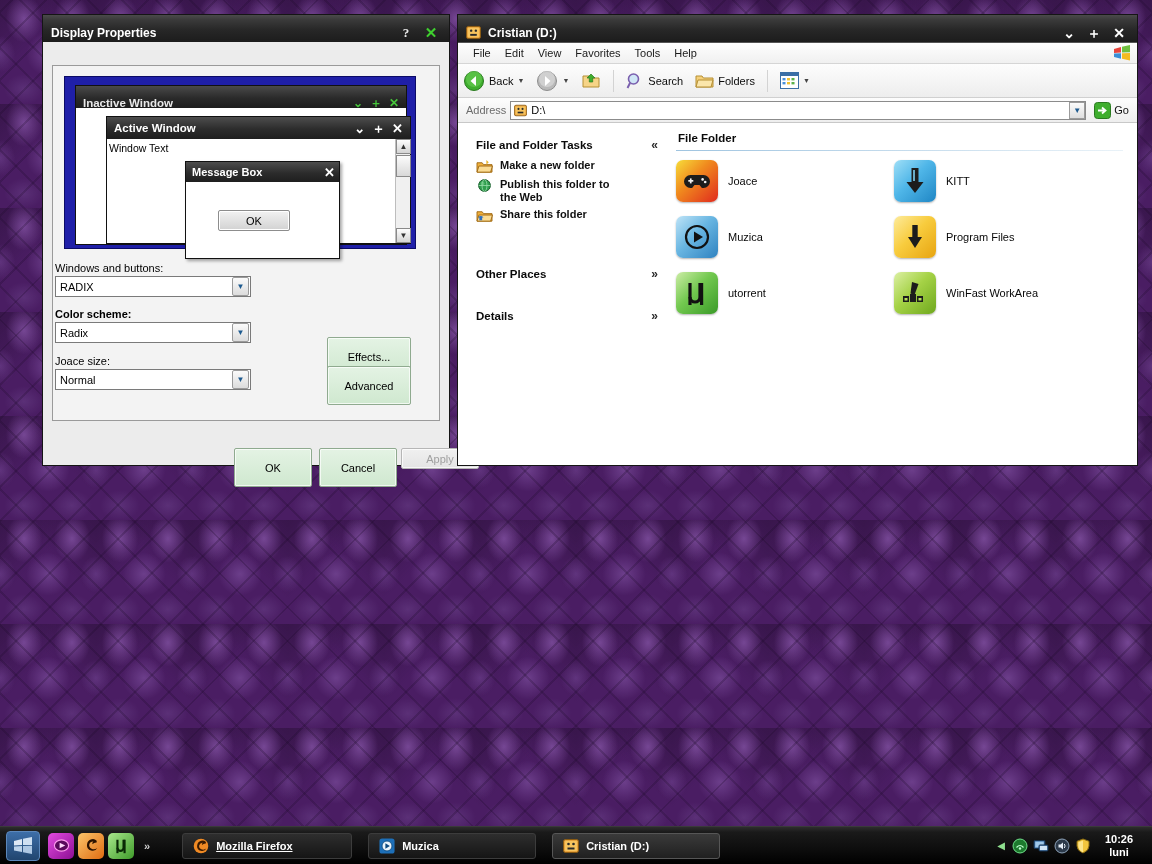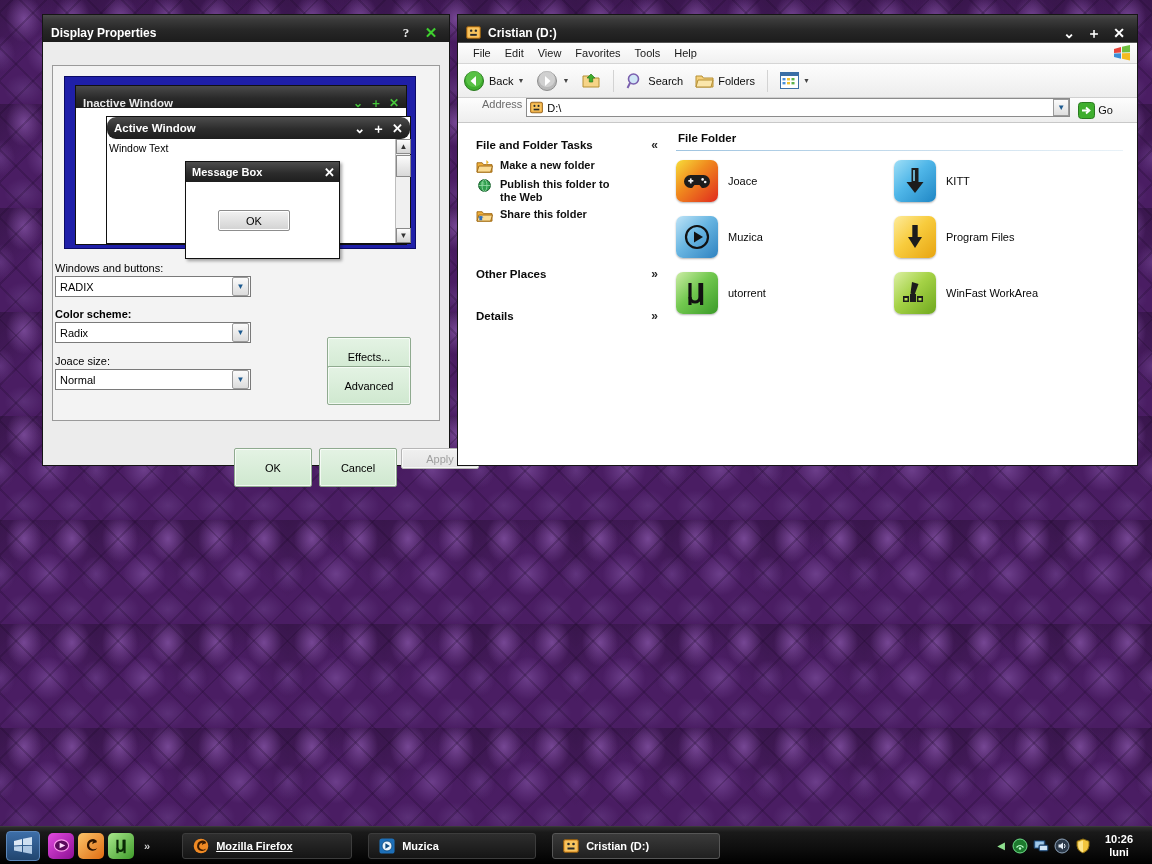--- a/index.html
+++ b/index.html
@@ -88,21 +88,21 @@
     color:#e9e9e9; font-weight:bold; font-size:11.5px; display:flex; align-items:center; padding:12px 4px 0 7px;
   }
   .pv-bar-inactive .ttl{flex:1}
   .pv-ctrls { display:flex; gap:7px; align-items:center; padding-right:3px; }
   .pv-ctrls span { font-weight:bold; line-height:1; }
   .pv-inactive-ctrl span { color:#46c63a; font-size:12px; }
 
   .pv-active { position:absolute; left:30px; top:30px; width:305px; height:128px; background:#fff; border:1px solid #111; }
   .pv-bar-active {
     height:22px; background:linear-gradient(to bottom,#4d4d4d,#2c2c2c 55%,#1e1e1e);
-    color:#fff; font-weight:bold; font-size:11.5px; display:flex; align-items:center; padding:0 4px 0 7px;border-radius:9px;
+    color:#fff; font-weight:bold; font-size:11.5px; display:flex; align-items:center; padding:0 4px 0 7px;
   }
   .pv-bar-active .ttl{flex:1}
   .pv-active-ctrl span { color:#fff; font-size:13px; }
   .pv-client { position:absolute; top:22px; left:0; right:0; bottom:0; background:#fff; }
   .pv-wintext { position:absolute; left:2px; top:3px; font-size:10.5px; color:#000; }
   .pv-scroll { position:absolute; right:0; top:0; bottom:0; width:15px; background:#f0f0f0; border-left:1px solid #bdbdbd; }
   .pv-sc-btn { width:15px; height:15px; background:linear-gradient(to bottom,#fdfdfd,#d4d4d4); border:1px solid #8a8a8a; display:flex; align-items:center; justify-content:center; font-size:8px; color:#333; }
   .pv-sc-btn.bot { position:absolute; bottom:0; }
   .pv-sc-thumb { position:absolute; top:16px; width:15px; height:22px; background:linear-gradient(to bottom,#fcfcfc,#d8d8d8); border:1px solid #8a8a8a; }
 
@@ -156,21 +156,21 @@
 
   .menubar { height:21px; background:linear-gradient(to bottom,#fefefe,#f0f0f0); border-bottom:1px solid #d5d5d5; display:flex; align-items:center; padding-left:8px; position:relative; }
   .menubar .mi { font-size:11px; color:#1a1a1a; padding:0 7px; cursor:pointer; }
   .menubar .flaglogo { position:absolute; right:6px; top:2px; width:18px; height:16px; }
 
   .toolbar { height:34px; background:linear-gradient(to bottom,#fdfdfd,#ededed); border-bottom:1px solid #d0d0d0; display:flex; align-items:center; gap:2px; }
   .tbitem { display:flex; align-items:center; gap:4px; padding:3px 5px; border-radius:3px; cursor:pointer; font-size:11px; color:#0b0b0b; }
   .tbsep { width:1px; height:22px; background:#d3d3d3; margin:0 5px; }
   .caret { font-size:7px; color:#444; }
 
-  .addrbar { height:25px; background:linear-gradient(to bottom,#fdfdfd,#eeeeee); border-bottom:1px solid #c8c8c8; display:flex; padding:0 20px; gap:4px; }
+  .addrbar { height:25px; background:linear-gradient(to bottom,#fdfdfd,#eeeeee); border-bottom:1px solid #c8c8c8; display:flex; align-items:center; padding:0 4px; gap:4px; }
   .addrlabel { font-size:11px; color:#6b6b6b; padding-left:4px; }
   .addrbox { flex:1; height:19px; background:#fff; border:1px solid #8b8b8b; display:flex; align-items:center; padding-left:3px; gap:4px; }
   .addrbox .txt { font-size:11px; color:#000; flex:1; }
   .addrbox .arrow { width:16px; height:17px; background:linear-gradient(to bottom,#fbfbfb,#dedede); border:1px solid #9b9b9b; display:flex; align-items:center; justify-content:center; font-size:8px; color:#1d5a8f; }
   .gobtn { display:flex; align-items:center; gap:3px; font-size:11px; color:#111; padding:0 4px; cursor:pointer; }
 
   .exp-main { position:absolute; top:81px; left:0; right:0; bottom:0; display:flex; background:#fff; }
   .taskpane { width:210px; padding:14px 10px 0 18px; }
   .tp-title { font-size:11.5px; font-weight:bold; color:#0a0a0a; display:flex; align-items:center; }
   .tp-title .chev { margin-left:auto; font-size:12px; color:#2b2b2b; font-weight:bold; }

